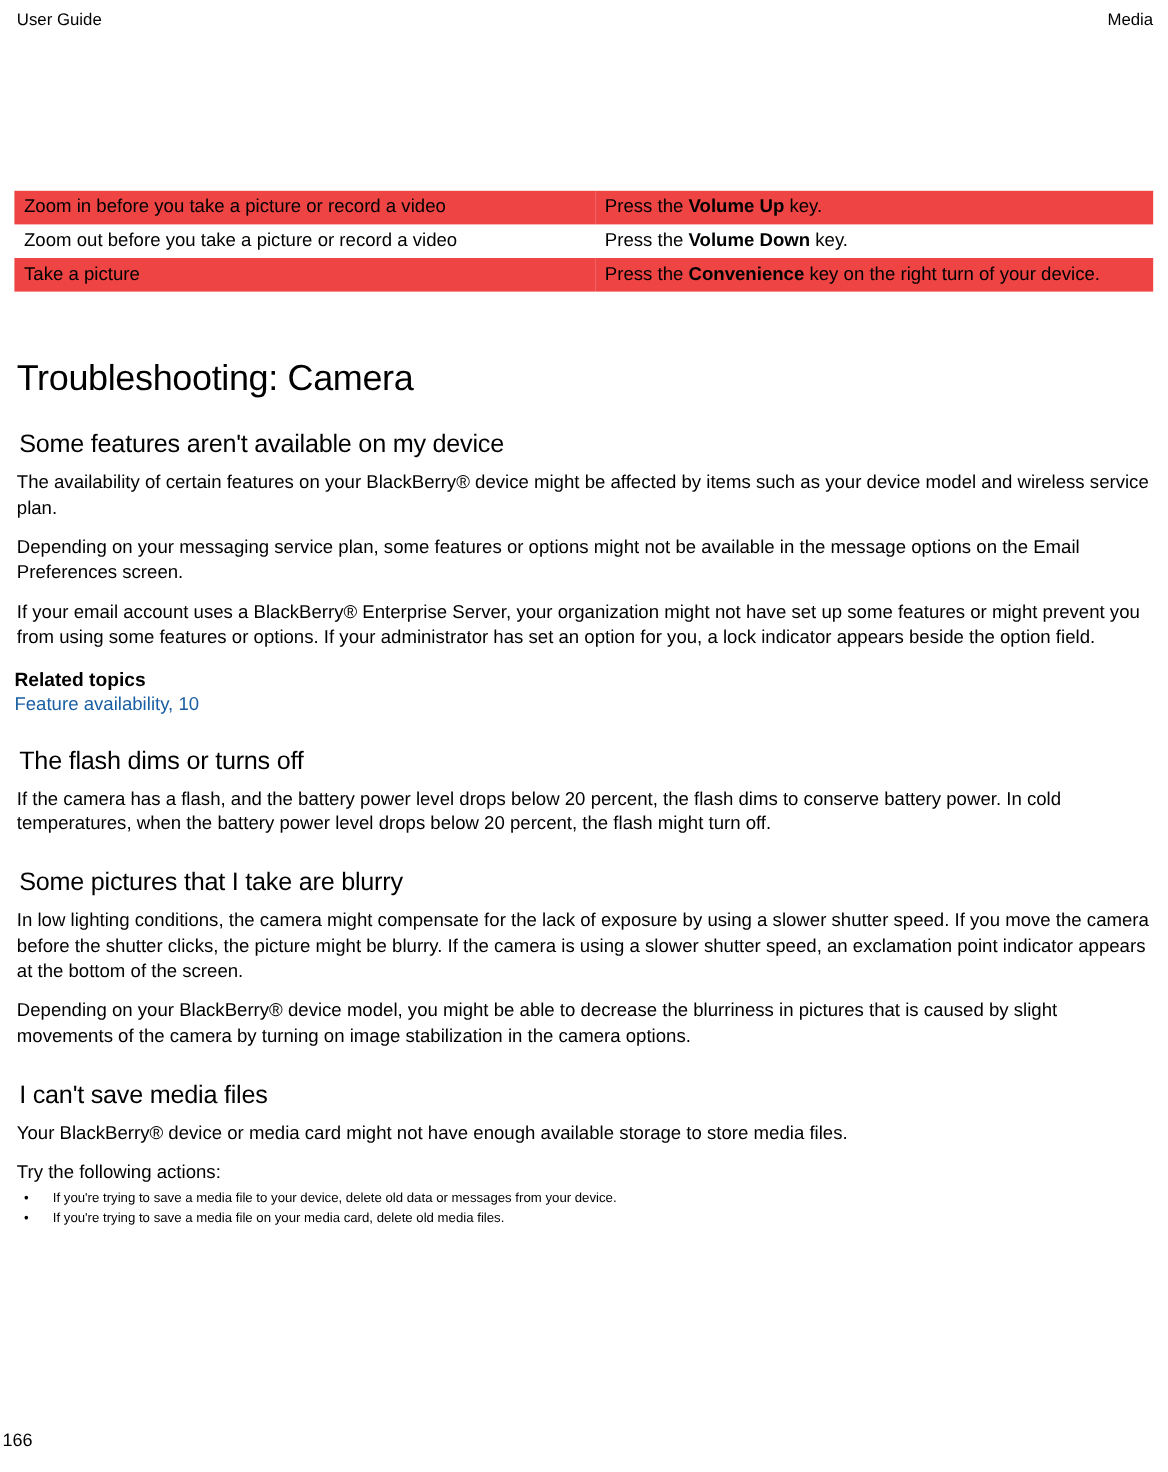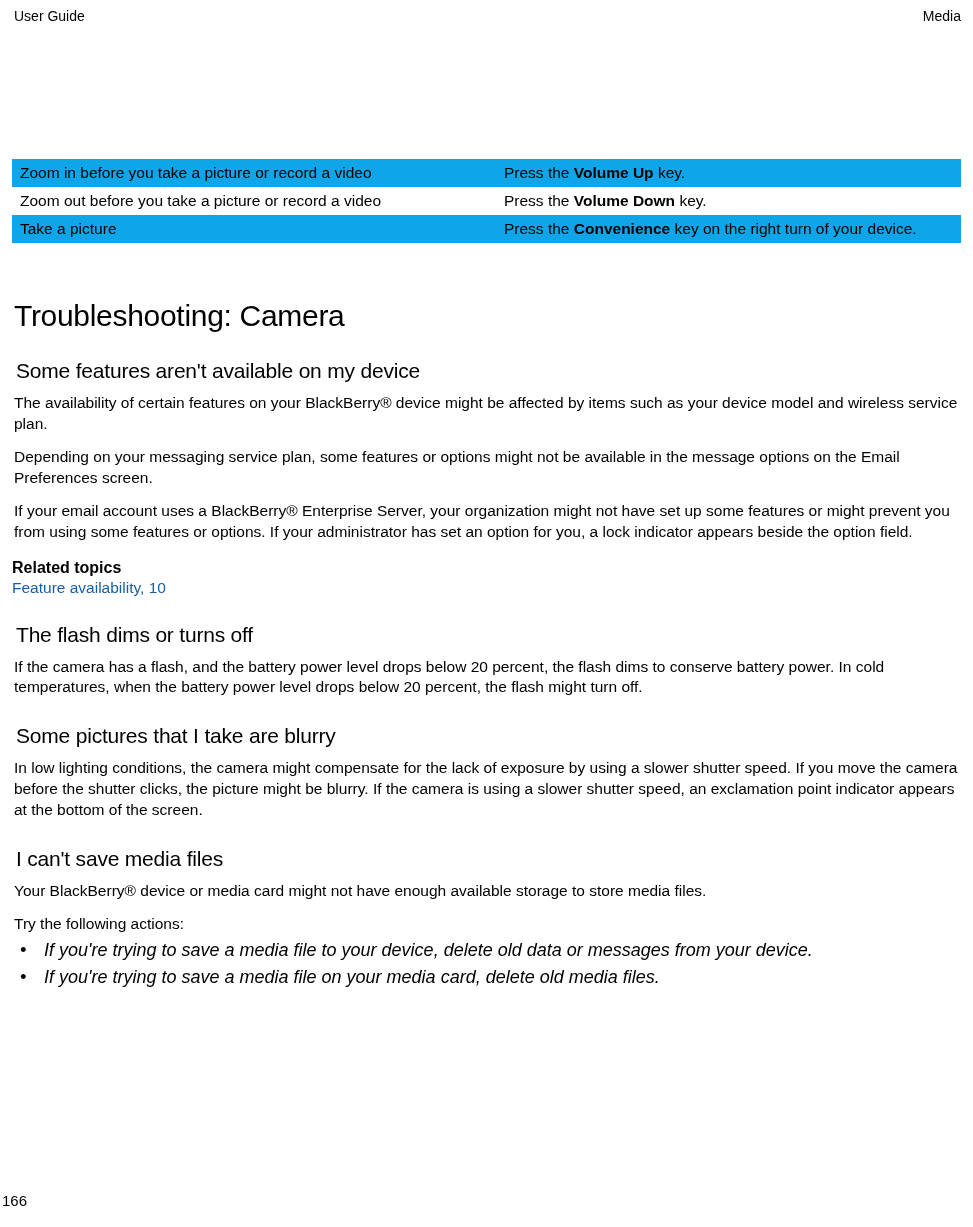--- a/index.html
+++ b/index.html
@@ -18,21 +18,21 @@
     font-size: 14px;
   }
   .content {
     padding: 135px 12px 0 12px;
   }
   table {
     width: 100%;
     border-collapse: collapse;
     font-size: 15.5px;
   }
-  tr.shade { background: #0ea5e9; }
+  tr.shade { background: #ef4444; }
   td { padding: 5px 8px; vertical-align: top; }
   td:first-child { width: 51%; }
   h1 {
     font-family: "Trebuchet MS", "Segoe UI", sans-serif;
     font-weight: normal;
     font-size: 30px;
     margin-top: 56px;
     margin-bottom: 24px;
     letter-spacing: -0.3px;
     color: #000;
@@ -63,25 +63,24 @@
     color: #1a5fa3;
     font-size: 15.5px;
     font-weight: normal;
     margin-top: 2px;
   }
   ul.bullets {
     list-style: none;
     padding-left: 2px;
   }
   ul.bullets li {
-    font-size: 18px;
+    font-size: 11px;
     line-height: 1.5;
     padding-left: 30px;
     position: relative;
-    font-style: italic;
   }
   ul.bullets li::before {
     content: "•";
     position: absolute;
     left: 6px;
   }
   .page-number {
     position: absolute;
     bottom: 18px;
     left: 2px;
@@ -129,20 +128,21 @@
   <p>Depending on your messaging service plan, some features or options might not be available in the message options on the Email Preferences screen.</p>
   <p>If your email account uses a BlackBerry® Enterprise Server, your organization might not have set up some features or might prevent you from using some features or options. If your administrator has set an option for you, a lock indicator appears beside the option field.</p>
   <div class="related">Related topics</div>
   <div class="related-link">Feature availability, 10</div>
 
   <h2>The flash dims or turns off</h2>
   <p>If the camera has a flash, and the battery power level drops below 20 percent, the flash dims to conserve battery power. In cold temperatures, when the battery power level drops below 20 percent, the flash might turn off.</p>
 
   <h2>Some pictures that I take are blurry</h2>
   <p>In low lighting conditions, the camera might compensate for the lack of exposure by using a slower shutter speed. If you move the camera before the shutter clicks, the picture might be blurry. If the camera is using a slower shutter speed, an exclamation point indicator appears at the bottom of the screen.</p>
+  <p>Depending on your BlackBerry® device model, you might be able to decrease the blurriness in pictures that is caused by slight movements of the camera by turning on image stabilization in the camera options.</p>
 
   <h2>I can't save media files</h2>
   <p>Your BlackBerry® device or media card might not have enough available storage to store media files.</p>
   <p style="margin-bottom:2px;">Try the following actions:</p>
   <ul class="bullets">
     <li>If you're trying to save a media file to your device, delete old data or messages from your device.</li>
     <li>If you're trying to save a media file on your media card, delete old media files.</li>
   </ul>
 
 </div>

